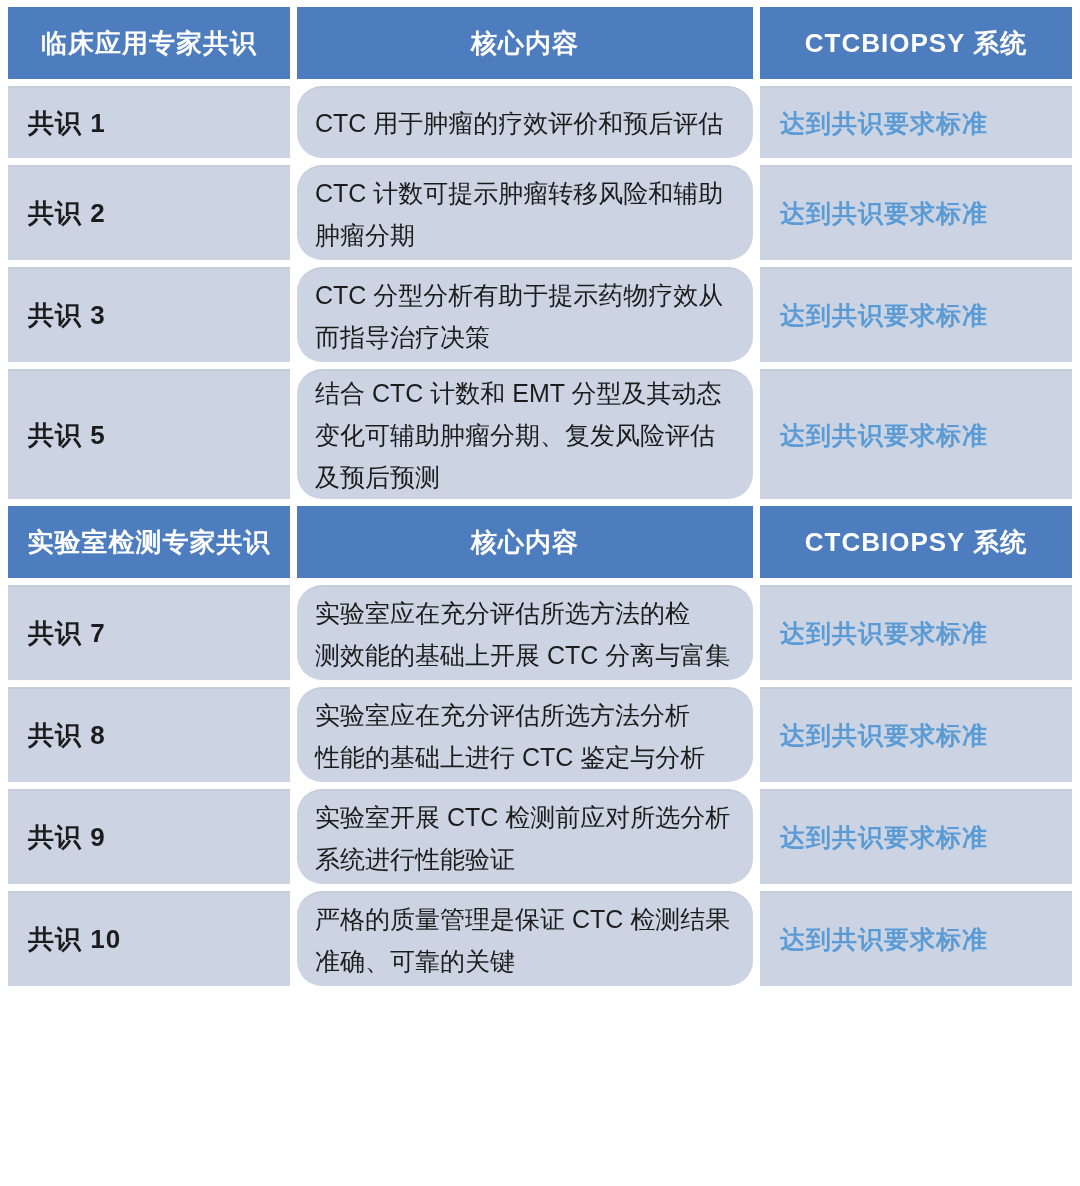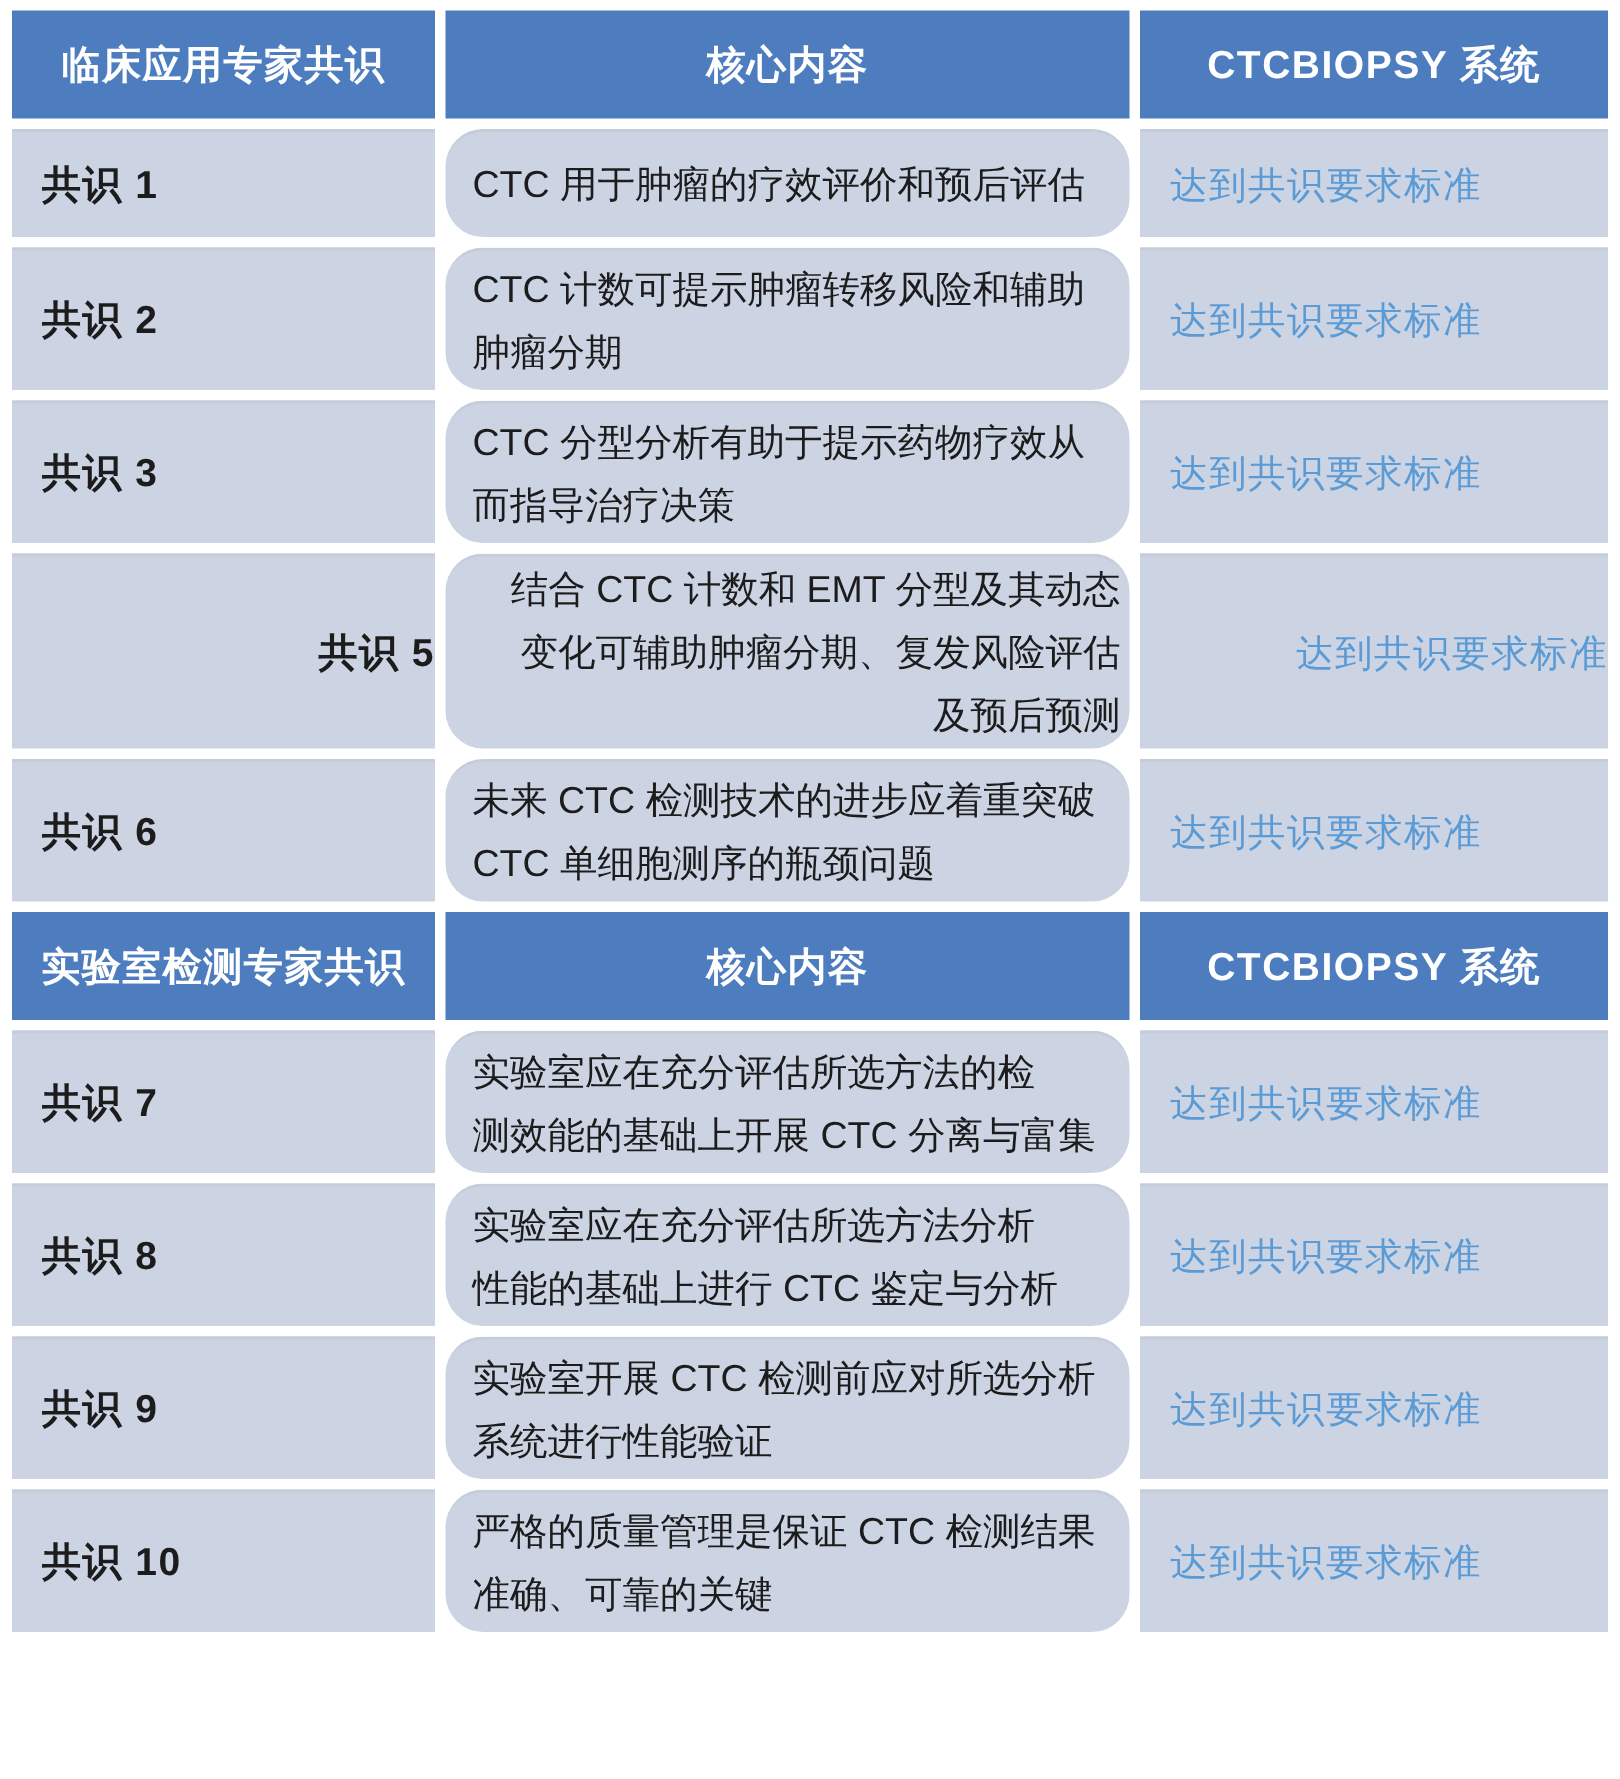--- a/index.html
+++ b/index.html
@@ -38,42 +38,42 @@
     letter-spacing: 1px;
   }
 
   
   tr.body td {
     background: #ccd4e4;
     border-top: 2px solid #c5ccda;
   }
   tr.row-1l td { height: 70px; }
   tr.row-2l td { height: 93px; }
-  tr.row-3l td { height: 128px; text-align: right; }
+  tr.row-3l td { height: 128px; }
 
   td.label {
     color: #1c1c1c;
     font-size: 26px;
     font-weight: bold;
     padding-left: 20px;
     letter-spacing: 1px;
   }
   td.content {
     color: #1c1c1c;
     font-size: 25px;
     line-height: 42px;
     padding-left: 18px;
     padding-right: 6px;
     white-space: pre-line;
     border-radius: 25px;
   }
   td.result {
     color: #5b9bd5;
     font-size: 25px;
-    font-weight: normal;
+    font-weight: bold;
     padding-left: 20px;
     letter-spacing: 1px;
   }
 </style>
 </head>
 <body>
 
 <table class="consensus">
   <colgroup>
     <col class="c1">
@@ -110,26 +110,20 @@
 
   <tr class="body row-3l">
     <td class="label">共识 5</td>
     <td class="content">结合 CTC 计数和 EMT 分型及其动态
 变化可辅助肿瘤分期、复发风险评估
 及预后预测</td>
     <td class="result">达到共识要求标准</td>
   </tr>
 
 
-  <tr class="body row-2l">
-    <td class="label">共识 6</td>
-    <td class="content">未来 CTC 检测技术的进步应着重突破
-CTC 单细胞测序的瓶颈问题</td>
-    <td class="result">达到共识要求标准</td>
-  </tr>
 
   <tr class="row-hd">
     <th>实验室检测专家共识</th>
     <th>核心内容</th>
     <th>CTCBIOPSY 系统</th>
   </tr>
 
   <tr class="body row-2l">
     <td class="label">共识 7</td>
     <td class="content">实验室应在充分评估所选方法的检

